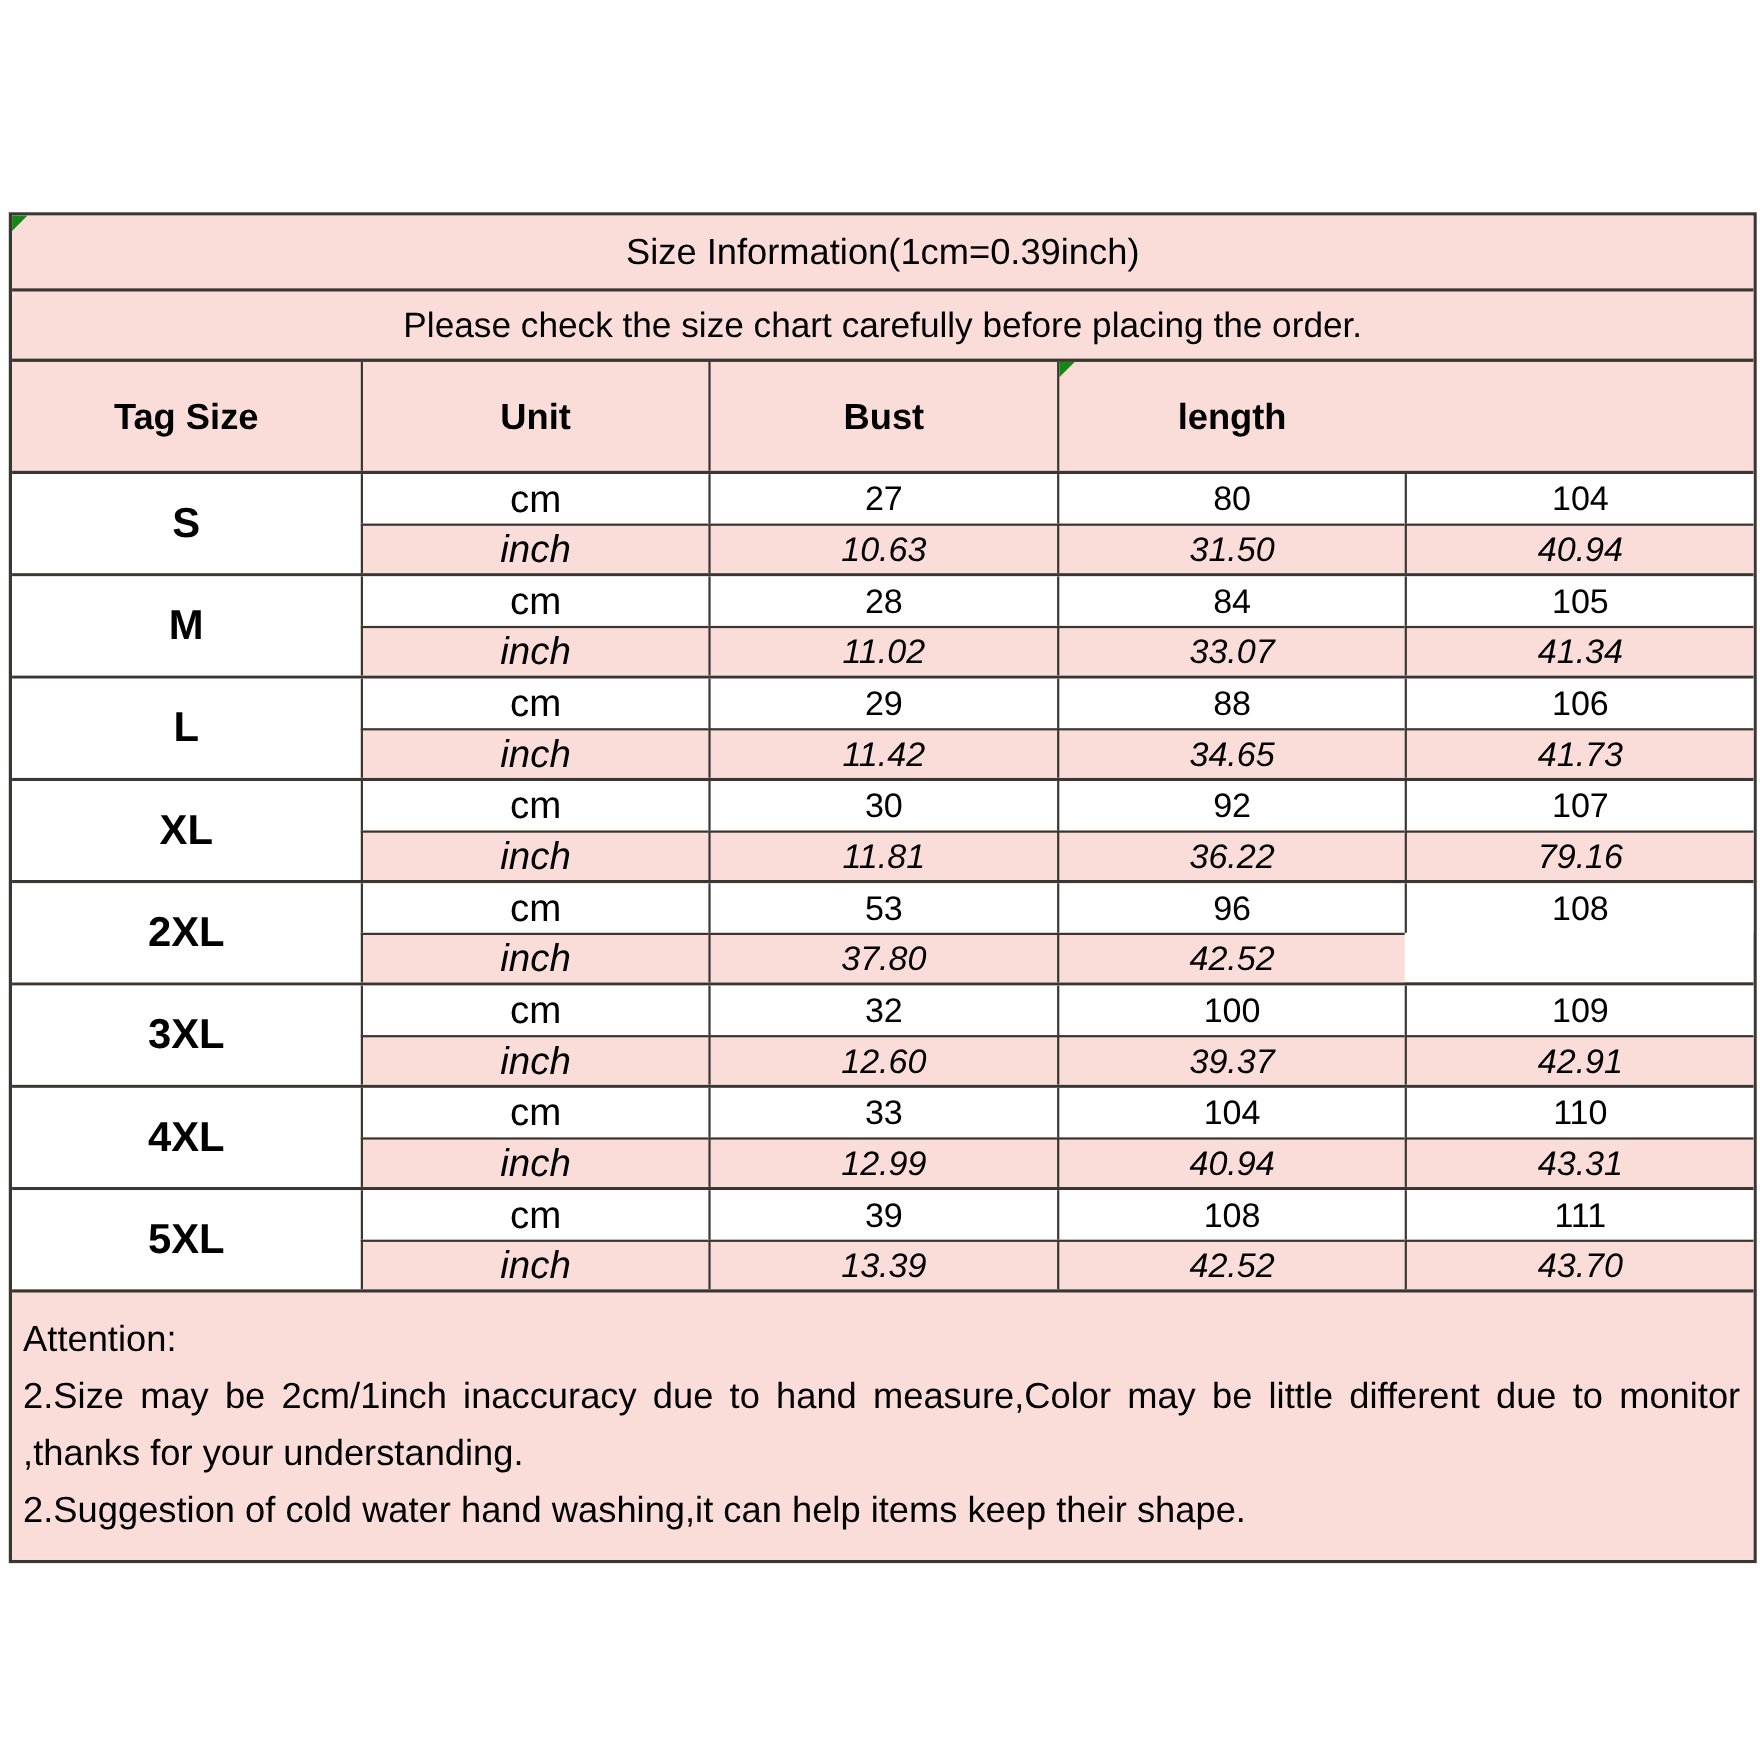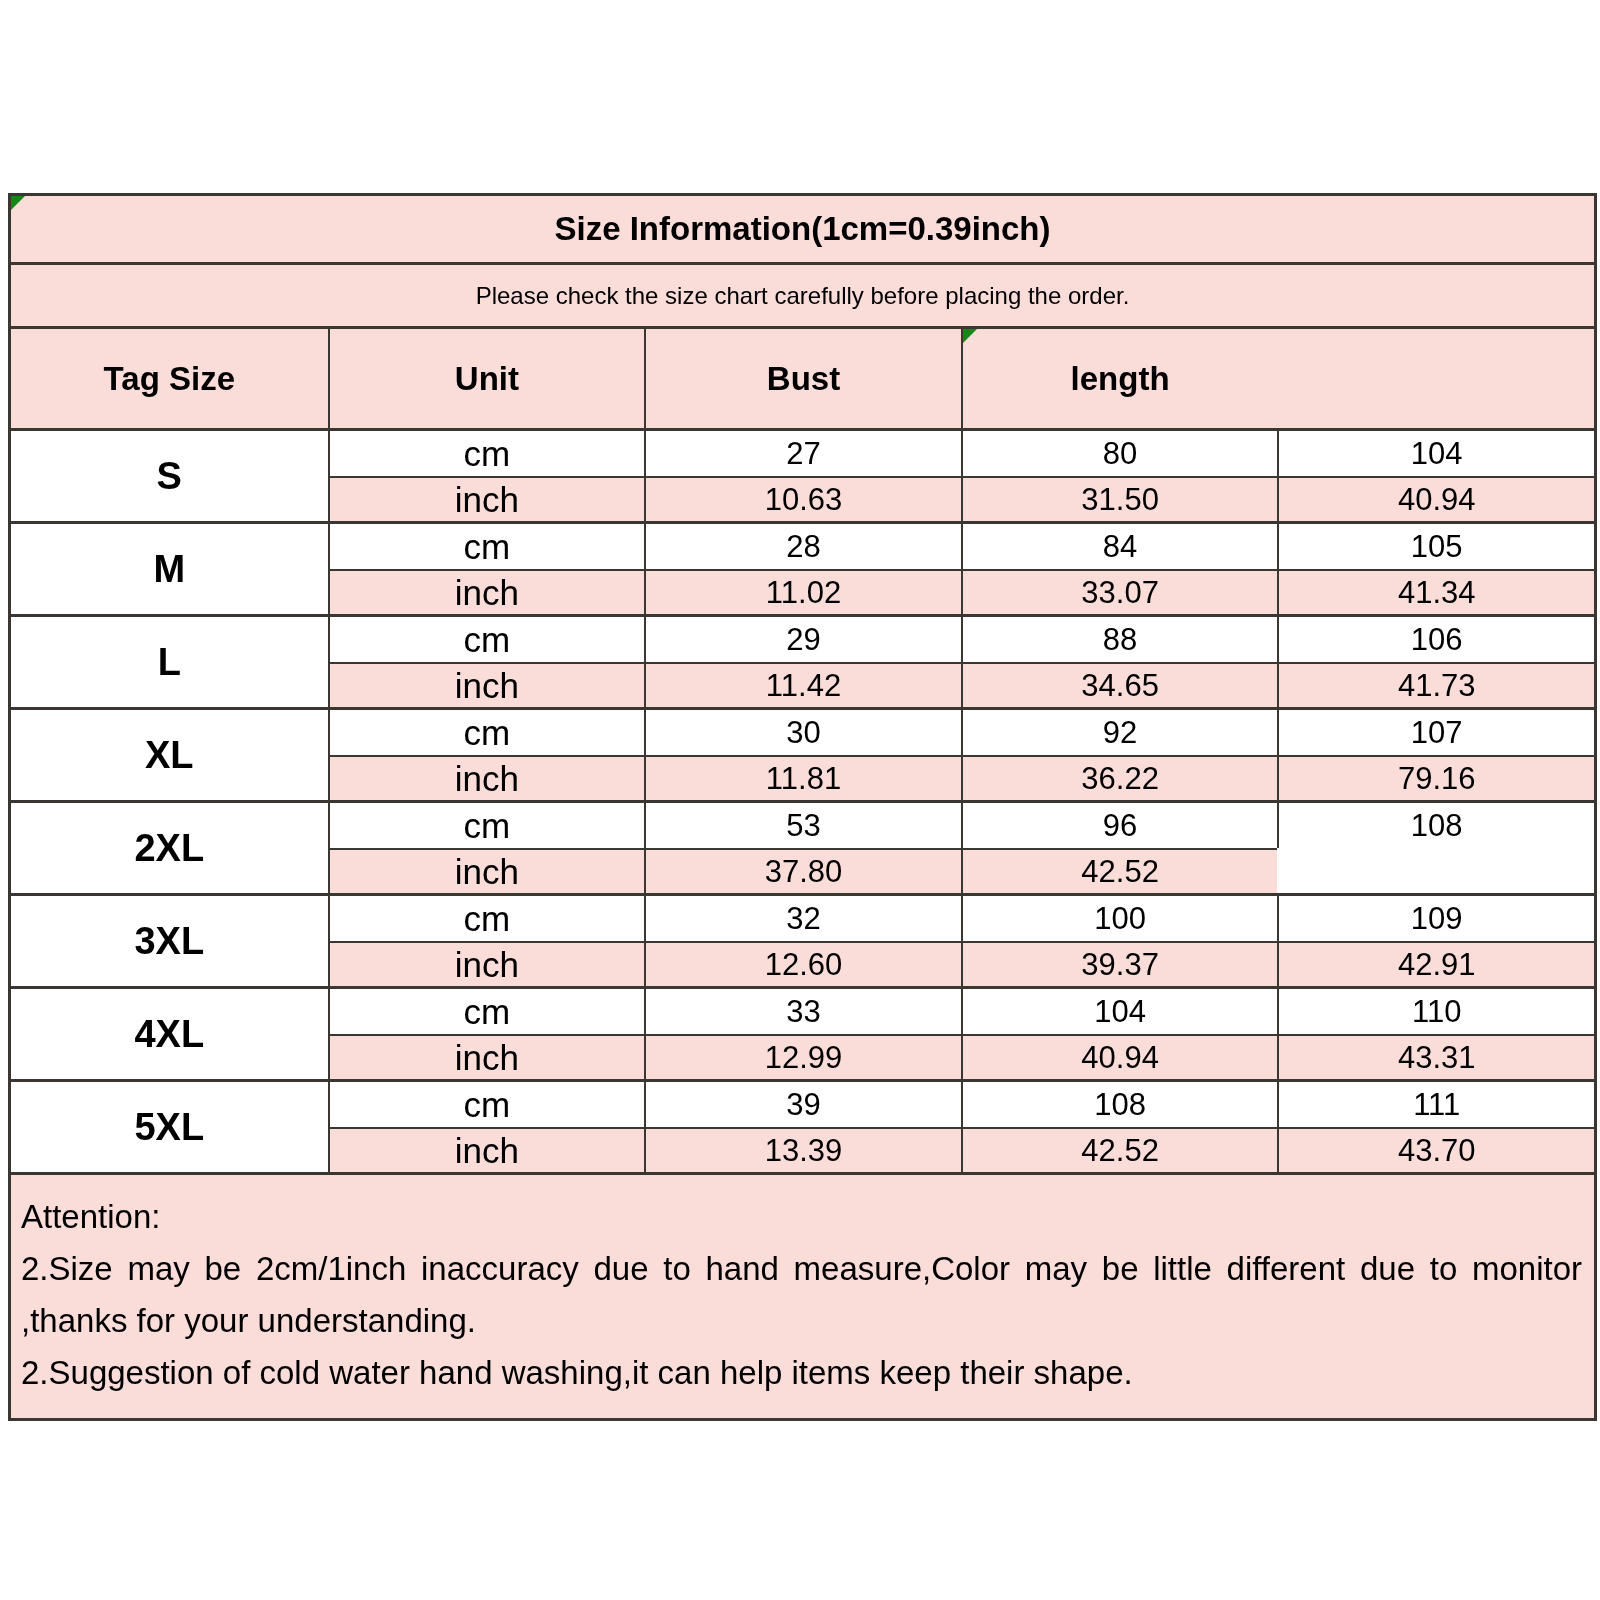--- a/index.html
+++ b/index.html
@@ -12,26 +12,26 @@
   html,body{width:1600px;height:1600px;background:#ffffff;font-family:"Liberation Sans",sans-serif;color:var(--txt);}
   #canvas{position:relative;width:1600px;height:1600px;background:#ffffff;overflow:hidden;}
   .sheet{
     position:absolute;left:8px;top:193px;width:1589px;
     border:3px solid var(--bd);
     background:#ffffff;
   }
   .row-title{
     position:relative;height:66px;background:var(--pink);
     display:flex;align-items:center;justify-content:center;
-    font-size:33px;font-weight:bold;
+    font-size:33px;font-weight:normal;
   }
   .row-subtitle{
     height:64px;background:var(--pink);border-top:3px solid var(--bd);
     display:flex;align-items:center;justify-content:center;
-    font-size:24px;
+    font-size:32px;
   }
   .hdr{
     display:grid;grid-template-columns:repeat(5,1fr);
     height:102px;background:var(--pink);border-top:3px solid var(--bd);
   }
   .hdr .hc{
     position:relative;display:flex;align-items:center;justify-content:center;
     font-size:33px;font-weight:bold;
   }
   .hdr .hc + .hc{border-left:2px solid var(--bd);}
@@ -43,21 +43,21 @@
   .c{
     display:flex;align-items:center;justify-content:center;
     font-size:31px;background:#ffffff;
   }
   .c:not(.label){border-left:2px solid var(--bd);}
   .label{
     grid-row:1 / span 2;grid-column:1;
     font-size:38px;font-weight:bold;background:#ffffff;
   }
   .unit{font-size:35px;}
-  .inchrow{background:var(--pink);border-top:2px solid var(--bd);}
+  .inchrow{background:var(--pink);border-top:2px solid var(--bd);font-style:italic;}
   .attn{
     background:var(--pink);border-top:3px solid var(--bd);
     padding:16px 12px 18px 10px;
     font-size:33px;line-height:1.58;
     min-height:208px;
   }
   .attn p.j{text-align:justify;}
   .mk{
     position:absolute;top:0;left:0;width:0;height:0;
     border-top:14px solid var(--green);

